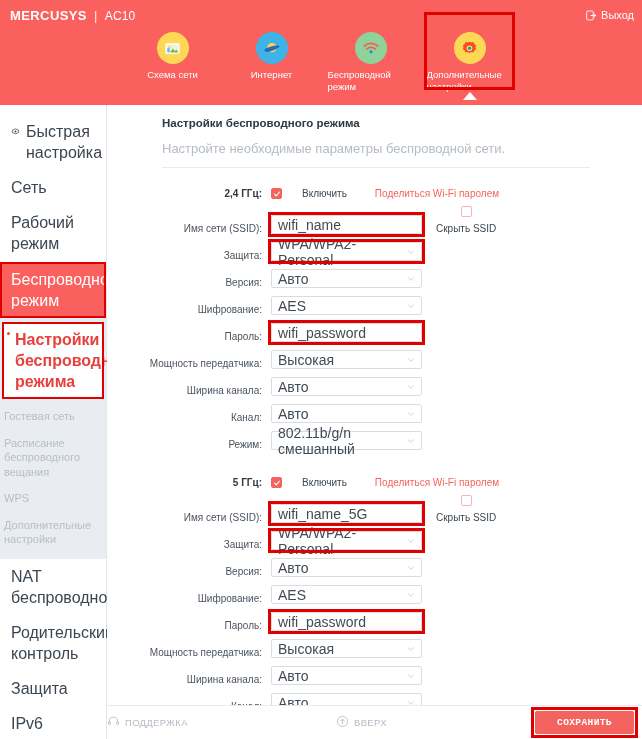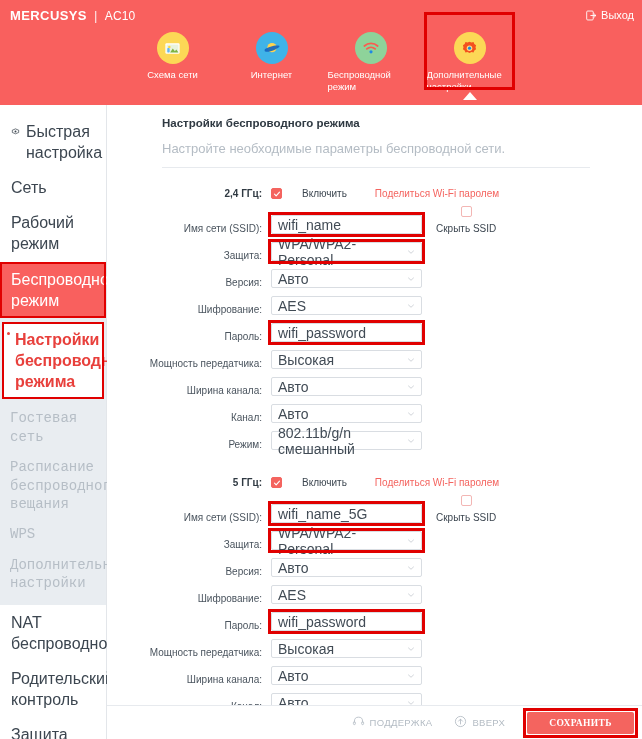--- a/index.html
+++ b/index.html
@@ -79,21 +79,21 @@
   .side-item.active-parent {
     background:#f9605e; color:#ffffff;
   }
   .side-item.active-parent .hl,
   .side-item.active-child .hl {
     position:absolute; left:0; top:0; right:0; bottom:0;
     border:2px solid #e00000; pointer-events:none;
   }
   .subgroup { background:#e9edf1; padding:4px 0 6px 0; }
   .side-item.sub {
-    padding:6px 9px 6px 10px; font-size:14px; color:#b6bec6;font-family:Liberation Mono, monospace;
+    padding:6px 9px 6px 4px; font-size:11px; color:#b6bec6;
   }
   .side-item.active-child {
     background:#ffffff; color:#e8403c; font-weight:bold;
     margin:0 2px 4px 2px; padding:7px 6px 7px 13px;
   }
   .side-item.active-child .bullet {
     position:absolute; left:5px; top:10px;
     width:3px; height:3px; background:#e8403c; border-radius:50%;
   }
 
@@ -148,33 +148,33 @@
   .share-link { color:#f4645f; font-size:10px; margin-left:8px; cursor:pointer; }
   .after-ctl { display:flex; align-items:center; gap:6px; margin-left:14px;
                font-size:10px; color:#3c4650;flex-direction:column; }
 
   .sect-gap { height:11px; }
 
   
   .footer {
     position:absolute; left:107px; bottom:0; width:535px; height:34px;
     border-top:1px solid #e7eaee; background:#fff;
-    display:flex; align-items:center; justify-content:flex-end;
+    display:flex; align-items:center; justify-content:space-between;
     padding-right:8px; gap:22px;
   }
   .foot-btn {
     display:flex; align-items:center; gap:5px;
     font-size:9.5px; color:#b4bcc4; letter-spacing:.3px; cursor:pointer;
   }
   .save-wrap { position:relative; }
   .save-btn {
     background:#f4645f; color:#fff; font-size:9.5px; font-weight:bold;
     letter-spacing:.4px; border:none; border-radius:2px;
     padding:6px 22px; cursor:pointer;
-    font-family:Liberation Serif, serif;
+    font-family:Liberation Mono, monospace;
   }
   .save-hl {
     position:absolute; left:-4px; top:-4px; right:-4px; bottom:-4px;
     border:3px solid #e00000; pointer-events:none;
   }
 </style>
 </head>
 <body>
 
 <div class="page">

